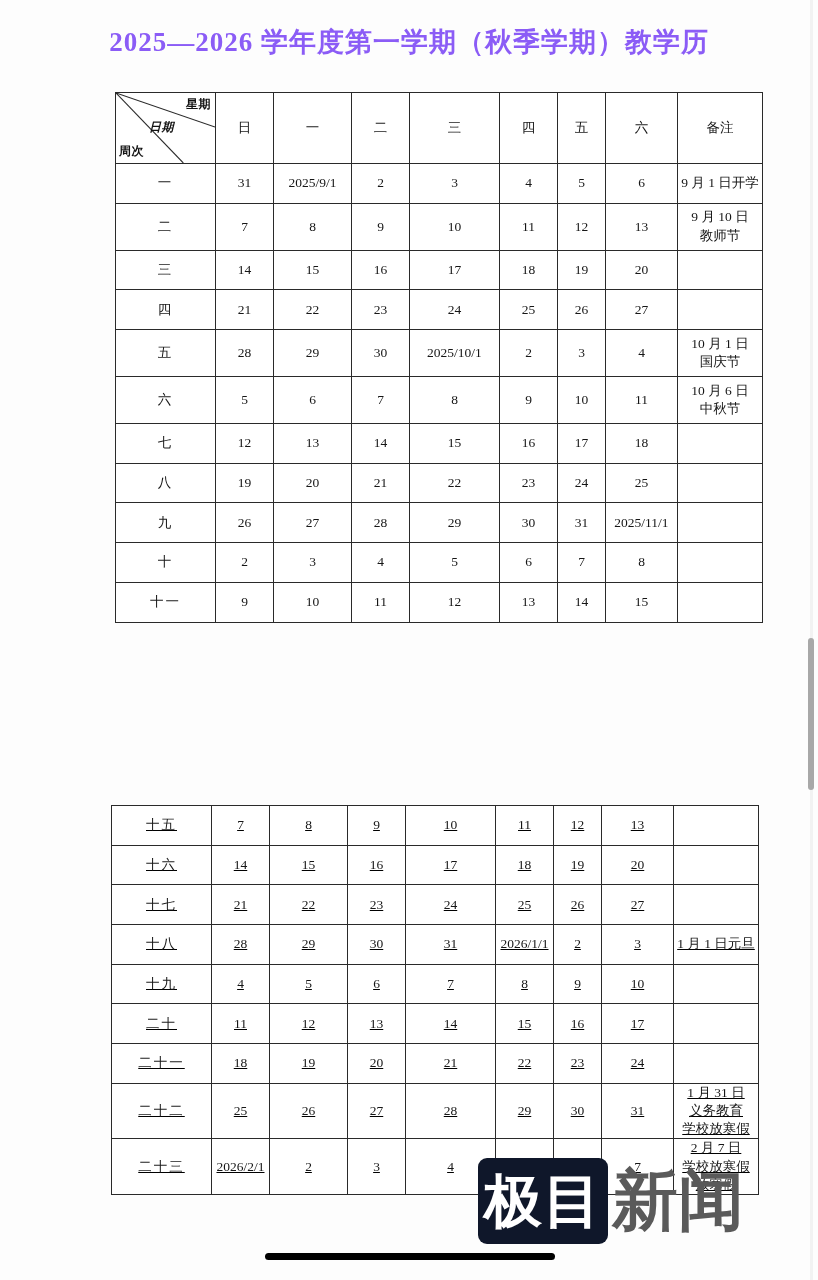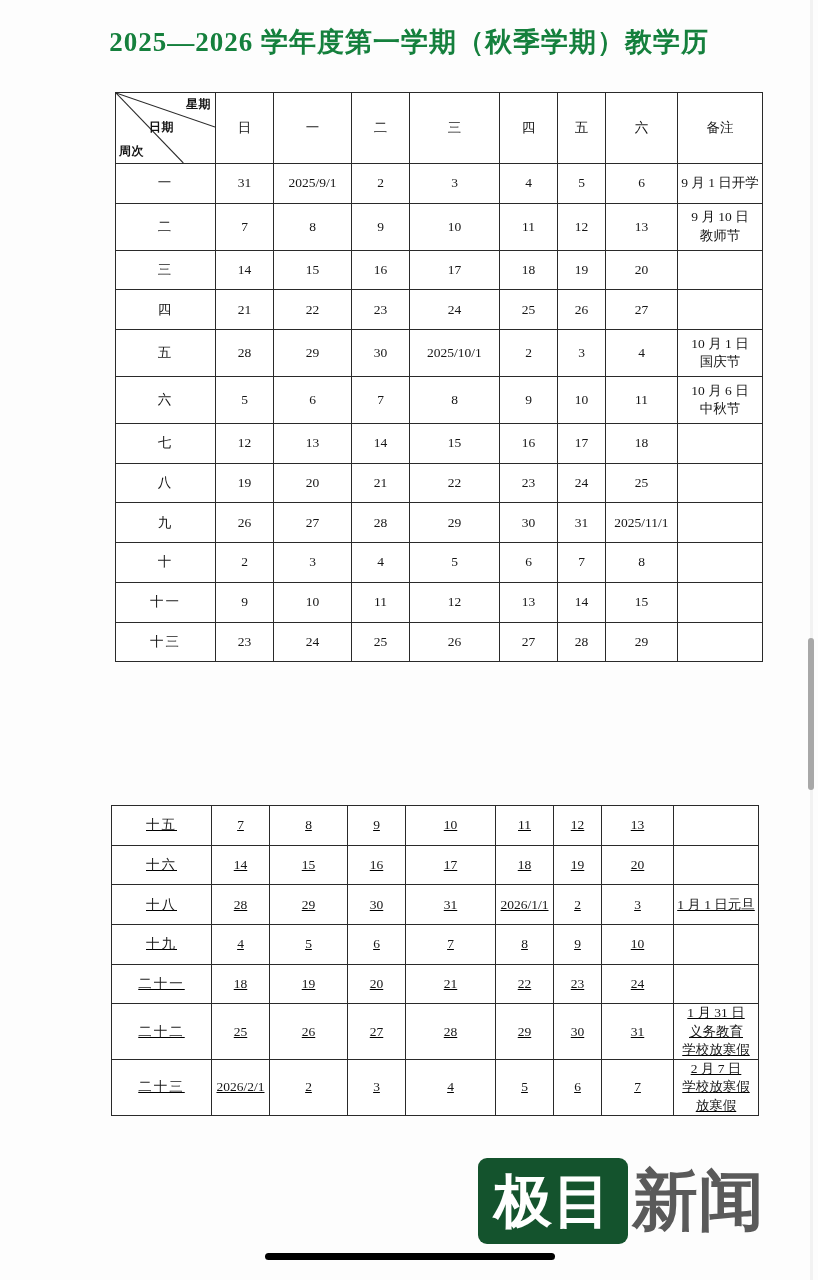--- a/index.html
+++ b/index.html
@@ -27,21 +27,21 @@
   
   .doc-title {
     position: absolute;
     left: 0;
     top: 24px;
     width: 818px;
     text-align: center;
     font-size: 27px;
     font-weight: bold;
     letter-spacing: 1px;
-    color: #15803d;
+    color: #8b5cf6;
     font-family: "Liberation Serif", "DejaVu Serif", serif;
     white-space: nowrap;
   }
 
   
   .cal-block {
     position: absolute;
     border-collapse: collapse;
     table-layout: fixed;
     background: #fff;
@@ -102,37 +102,37 @@
   }
   .corner .lab {
     position: absolute;
     font-size: 12px;
     font-weight: bold;
     color: #111;
     white-space: nowrap;
     letter-spacing: 0.5px;
   }
   .corner .lab-xq { right: 4px;  top: 3px; }
-  .corner .lab-rq { left: 33px;  top: 26px; }
+  .corner .lab-rq { left: 33px;  top: 26px; font-style: italic; }
   .corner .lab-zc { left: 3px;   bottom: 4px; }
 
   
   #brand {
     position: absolute;
     left: 478px;
     top: 1158px;
     height: 86px;
     display: flex;
     align-items: center;
   }
   #brand-box {
-    background: #14532d;
+    background: #0f172a;
     border-radius: 9px;
     height: 86px;
-    width: 150px;
+    width: 130px;
     display: flex;
     align-items: center;
     justify-content: center;
     color: #ffffff;
     font-size: 58px;
     font-weight: bold;
     letter-spacing: 1px;
     font-family: "DejaVu Sans", "Liberation Sans", sans-serif;
     line-height: 1;
   }
@@ -340,31 +340,20 @@
           <td class="weeklabel">十一</td>
           <td>9</td>
           <td>10</td>
           <td>11</td>
           <td>12</td>
           <td>13</td>
           <td>14</td>
           <td>15</td>
           <td class="note-cell"></td>
         </tr>
-        <tr class="body-row">
-          <td class="weeklabel">十三</td>
-          <td>23</td>
-          <td>24</td>
-          <td>25</td>
-          <td>26</td>
-          <td>27</td>
-          <td>28</td>
-          <td>29</td>
-          <td class="note-cell"></td>
-        </tr>
       </tbody>
   </table>
 
   <table class="cal-block" id="block-bot">
     <colgroup>
       <col class="c-week">
         <col class="c-d">
         <col class="c-d2">
         <col class="c-d3">
       <col class="c-d4">
@@ -390,20 +379,31 @@
           <td>14</td>
           <td>15</td>
           <td>16</td>
           <td>17</td>
           <td>18</td>
           <td>19</td>
           <td>20</td>
           <td class="note-cell"></td>
         </tr>
         <tr class="body-row">
+          <td class="weeklabel">十七</td>
+          <td>21</td>
+          <td>22</td>
+          <td>23</td>
+          <td>24</td>
+          <td>25</td>
+          <td>26</td>
+          <td>27</td>
+          <td class="note-cell"></td>
+        </tr>
+        <tr class="body-row">
           <td class="weeklabel">十八</td>
           <td>28</td>
           <td>29</td>
           <td>30</td>
           <td>31</td>
           <td>2026/1/1</td>
           <td>2</td>
           <td>3</td>
           <td class="note-cell">
             <div>1 月 1 日元旦</div>
@@ -411,20 +411,31 @@
         </tr>
         <tr class="body-row">
           <td class="weeklabel">十九</td>
           <td>4</td>
           <td>5</td>
           <td>6</td>
           <td>7</td>
           <td>8</td>
           <td>9</td>
           <td>10</td>
+          <td class="note-cell"></td>
+        </tr>
+        <tr class="body-row">
+          <td class="weeklabel">二十</td>
+          <td>11</td>
+          <td>12</td>
+          <td>13</td>
+          <td>14</td>
+          <td>15</td>
+          <td>16</td>
+          <td>17</td>
           <td class="note-cell"></td>
         </tr>
         <tr class="body-row">
           <td class="weeklabel">二十一</td>
           <td>18</td>
           <td>19</td>
           <td>20</td>
           <td>21</td>
           <td>22</td>
           <td>23</td>

